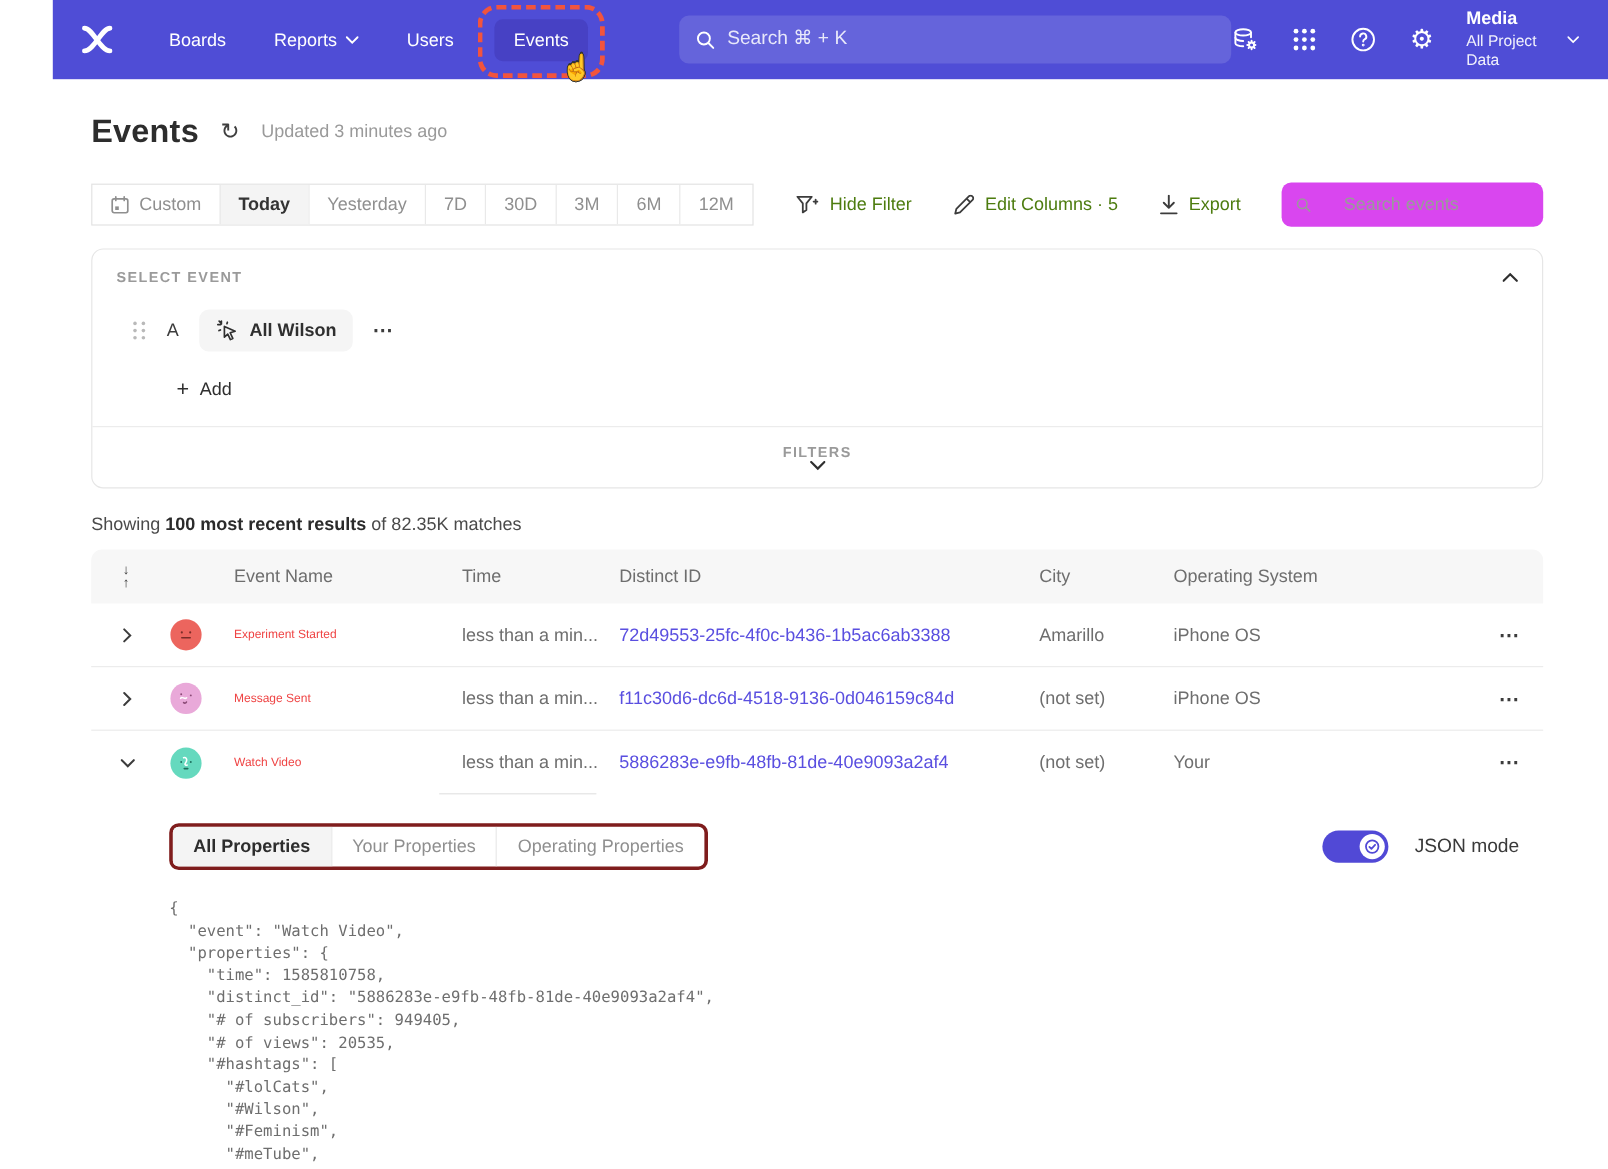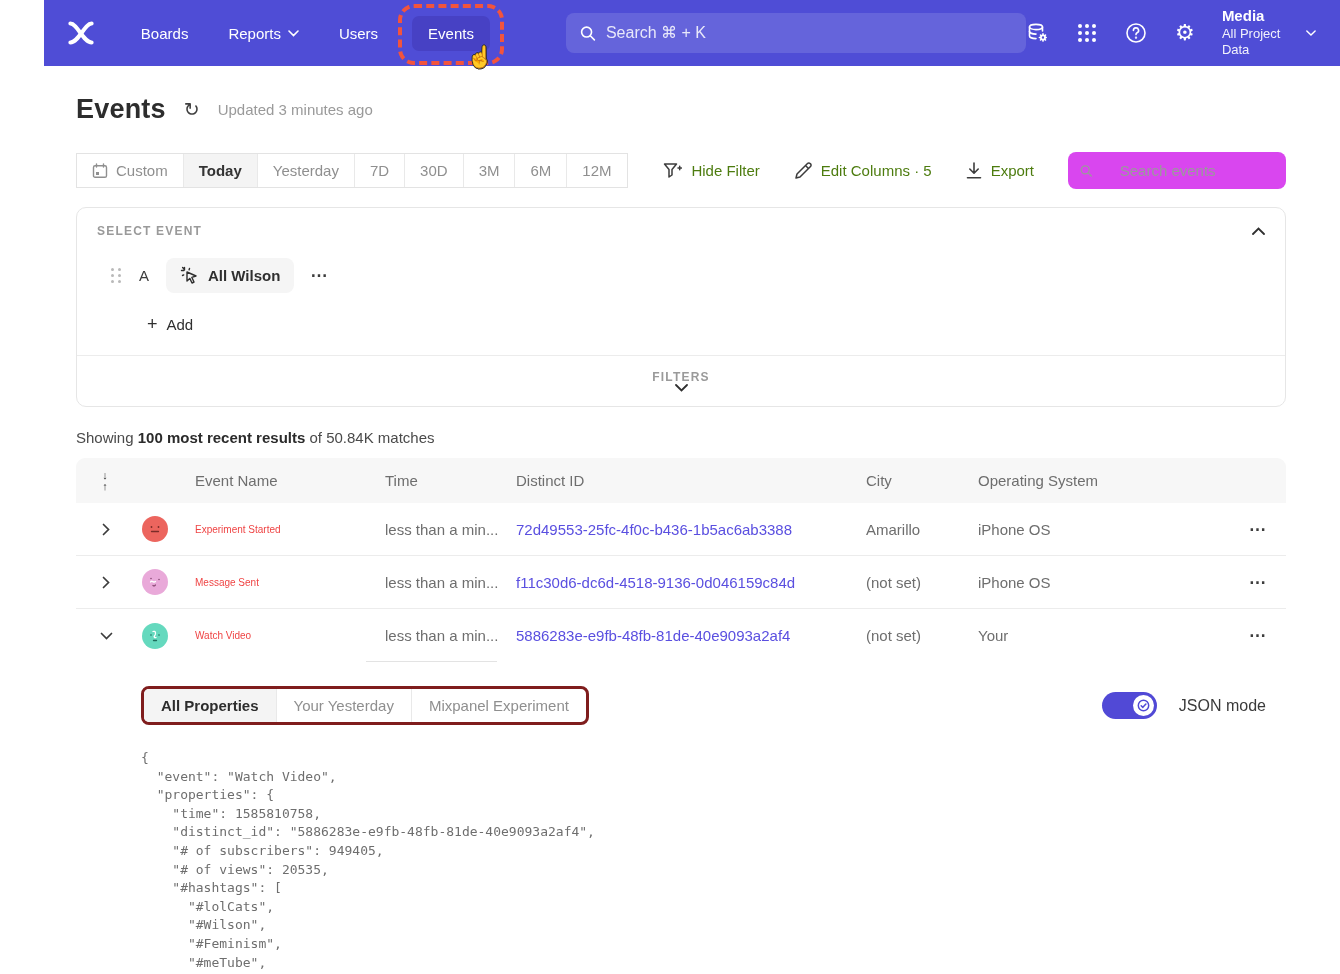--- a/index.html
+++ b/index.html
@@ -277,21 +277,21 @@
     </div>
     <div class="card-divider"></div>
     <div class="filters-row">
       <div class="sec-label">FILTERS</div>
       <svg width="13" height="8" viewBox="0 0 13 8" fill="none" stroke="#2f2f2f" stroke-width="1.8" stroke-linecap="round">
           <path d="M1 1 L6.5 6.5 L12 1"></path>
         </svg>
     </div>
   </div>
 
-  <div class="showing"><span>Showing </span><b>100 most recent results</b><span> of 50.84K matches</span></div>
+  <div class="showing"><span>Showing </span><b>100 most recent results</b><span> of 82.35K matches</span></div>
 
   <div class="table">
     <div class="tgrid thead">
       <div class="sort-cell">
           <span>↓</span>
           <span>↑</span>
         </div>
       <div></div>
       <div class="th">Event Name</div>
       <div class="th">Time</div>
@@ -369,22 +369,22 @@
       <div class="cell-link">5886283e-e9fb-48fb-81de-40e9093a2af4</div>
       <div class="cell-plain">(not set)</div>
       <div class="cell-plain">Your</div>
       <div class="row-menu">⋯</div>
     </div>
 
     <div class="detail">
       <div class="detail-top">
         <div class="tabs">
           <div class="tab active">All Properties</div>
-          <div class="tab">Your Yesterday</div>
-          <div class="tab">Mixpanel Experiment</div>
+          <div class="tab">Your Properties</div>
+          <div class="tab">Operating Properties</div>
         </div>
         <div class="detail-top-right">
           <div class="toggle">
             <div class="knob">
               <svg width="13" height="13" viewBox="0 0 14 14" fill="none" stroke="#5149D6" stroke-width="1.6" stroke-linecap="round" stroke-linejoin="round">
                   <circle cx="7" cy="7" r="5.6"></circle>
                   <path d="M4.5 7.2 L6.3 9 L9.6 5.4"></path>
                 </svg>
             </div>
           </div>

